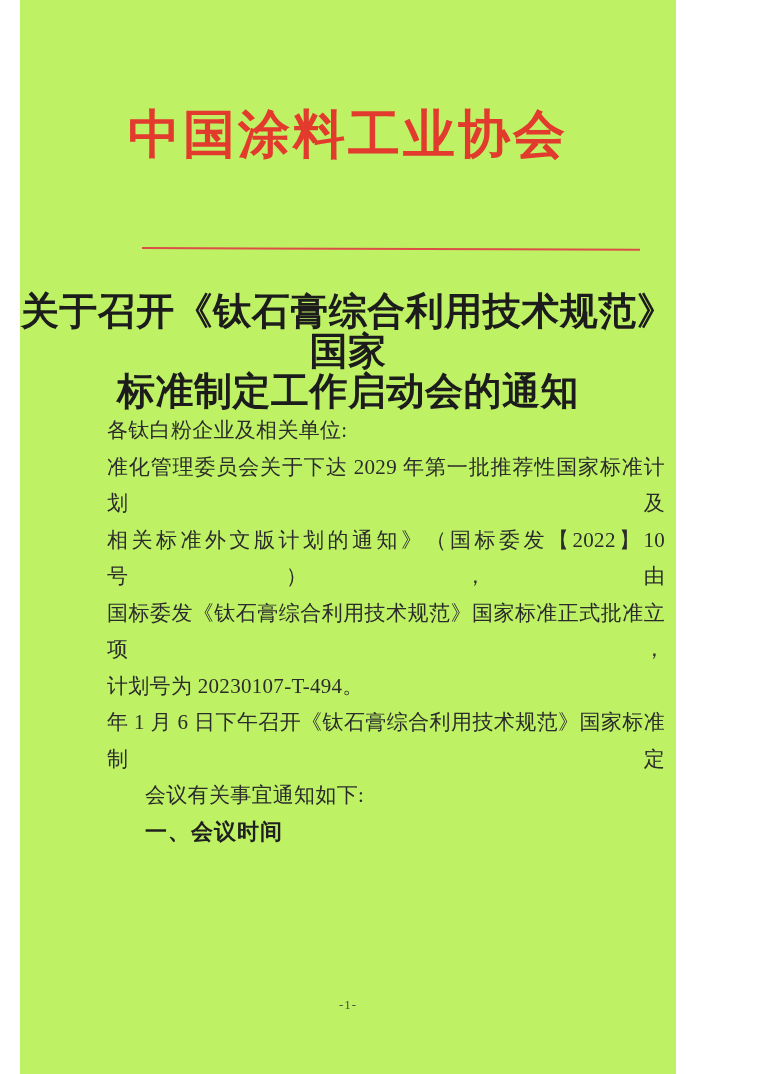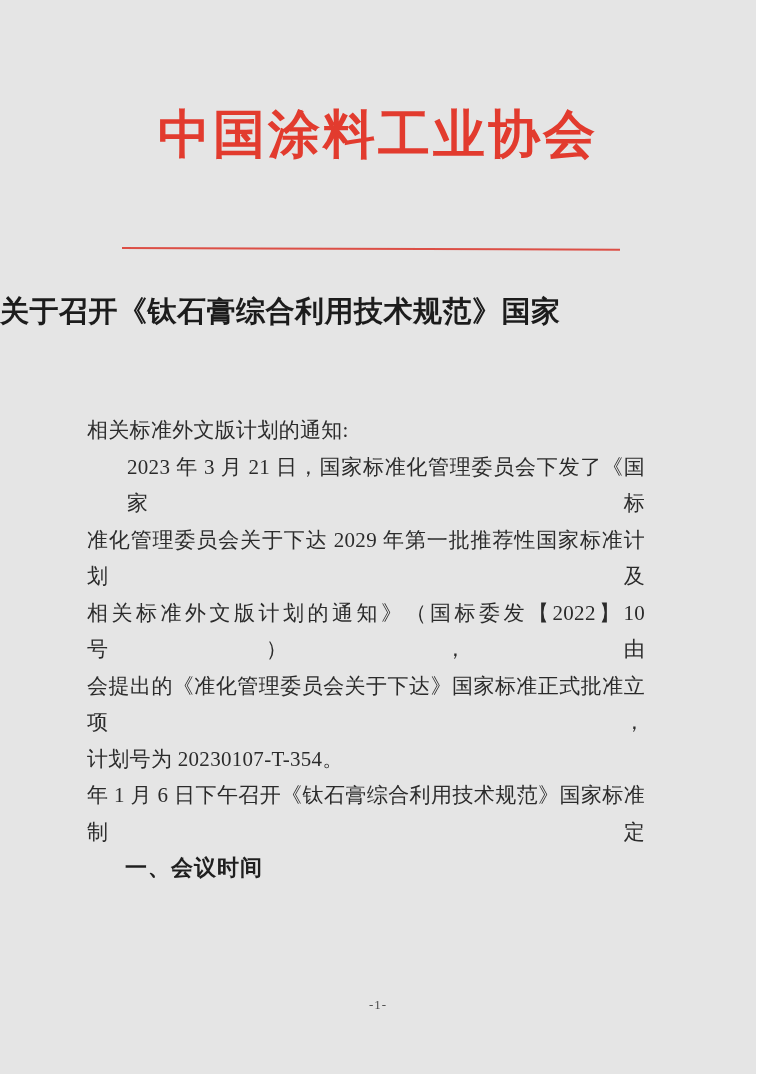--- a/index.html
+++ b/index.html
@@ -2,26 +2,27 @@
 <html style="--accent: #e23b2e; --rule: #dc4f46;"><head>
 <meta charset="utf-8">
 <style>
   html, body {
     margin: 0;
     padding: 0;
     background: #ffffff;
   }
   .page {
     position: relative;
-    width: 756px;
+    width: 656px;
     height: 1074px;
-    background: #e5e5e5;
+    background: #bef264;
     overflow: hidden;
     font-family: "Liberation Serif", "DejaVu Serif", serif;
     color: #222;
+    margin-left: 20px;
   }
   .org-header {
     position: absolute;
     top: 100px;
     left: 0;
     width: 100%;
     text-align: center;
     font-family: "Liberation Serif", "DejaVu Serif", serif;
     font-size: 52px;
     font-weight: bold;
@@ -38,23 +39,23 @@
     background: var(--rule, #dc4f46);
     transform: rotate(0.2deg);
     transform-origin: left center;
   }
   .doc-title {
     position: absolute;
     top: 291px;
     left: 0;
     width: 100%;
     margin: 0;
-    text-align: left;
+    text-align: center;
     font-family: "Liberation Serif", "DejaVu Serif", serif;
-    font-size: 29px;
+    font-size: 38px;
     line-height: 40px;
     font-weight: bold;
     color: #1c1c1c;
     letter-spacing: 0.5px;
   }
   .doc-title .title-line {
     display: block;
   }
   .body-text {
     position: absolute;
@@ -99,29 +100,30 @@
 <body>
 
 <div class="page">
 
   <div class="org-header">中国涂料工业协会</div>
 
   <div class="red-rule"></div>
 
   <h1 class="doc-title">
     <span class="title-line">关于召开《钛石膏综合利用技术规范》国家</span>
+    <span class="title-line">标准制定工作启动会的通知</span>
   </h1>
 
   <div class="body-text">
-    <div class="line">相关标准外文版计划的通知:</div>
-    <div class="line ind15 fill">2023 年 3 月 21 日，国家标准化管理委员会下发了《国家标</div>
+    <div class="line">各钛白粉企业及相关单位:</div>
     <div class="line fill">准化管理委员会关于下达 2029 年第一批推荐性国家标准计划及</div>
     <div class="line fill">相关标准外文版计划的通知》（国标委发【2022】10 号），由</div>
-    <div class="line fill">会提出的《准化管理委员会关于下达》国家标准正式批准立项，</div>
-    <div class="line">计划号为 20230107-T-354。</div>
+    <div class="line fill">国标委发《钛石膏综合利用技术规范》国家标准正式批准立项，</div>
+    <div class="line">计划号为 20230107-T-494。</div>
     <div class="line fill">年 1 月 6 日下午召开《钛石膏综合利用技术规范》国家标准制定</div>
+    <div class="line ind2">会议有关事宜通知如下:</div>
     <div class="line ind2 heading">一、会议时间</div>
 
   </div>
 
   <div class="page-footer">-1-</div>
 
 </div>
 
 </body></html>

